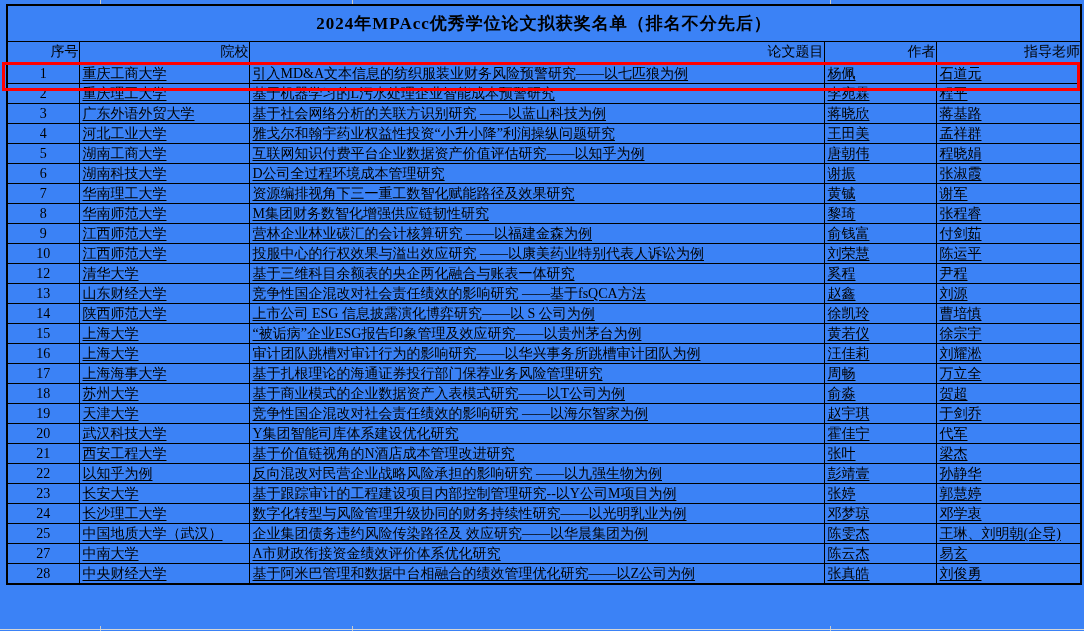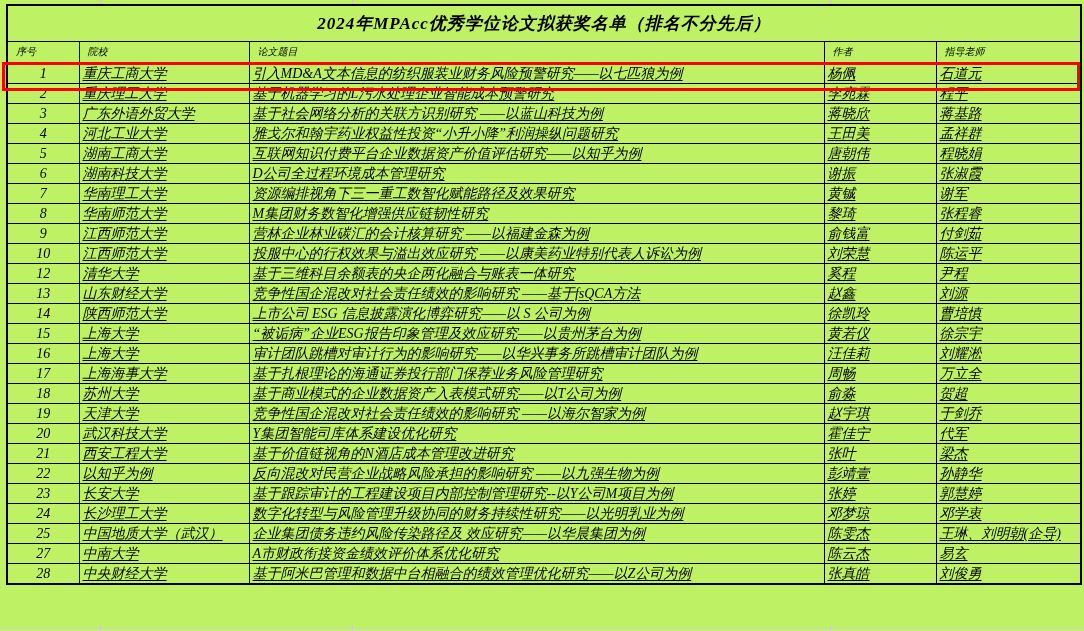--- a/index.html
+++ b/index.html
@@ -1,39 +1,39 @@
 <!DOCTYPE html>
 <html><head>
 <meta charset="utf-8">
 <style>
   * { box-sizing: border-box; margin: 0; padding: 0; }
   html, body { background: #ffffff; }
   body {
     font-family: "Liberation Serif", "DejaVu Serif", serif;
     width: 1084px; height: 631px; overflow: hidden;
   }
-  .page { position: relative; width: 1084px; height: 631px; background: #bef264; overflow: hidden; font-style: italic; }
+  .page { position: relative; width: 1084px; height: 631px; background: #3b82f6; overflow: hidden; }
 
   table.sheet {
     position: absolute; left: 6px; top: 4px;
     width: 1074px;
     border-collapse: collapse; table-layout: fixed;
     border: 2px solid #000;
   }
   td, th {
     border: 1px solid #000;
     overflow: hidden; white-space: nowrap;
     font-size: 14px; color: #000; font-weight: normal;
     vertical-align: middle;
   }
   .title-cell {
     height: 36px; text-align: center;
     font-weight: bold; font-size: 17px; letter-spacing: 1px;
   }
-  .head-row th { height: 22px; text-align: left; font-size: 10px; padding-left: 8px; }
+  .head-row th { height: 22px; text-align: right; font-size: 14px; padding-left: 8px; }
   tbody td { height: 19px; line-height: 19px; }
   .c-no { text-align: center; }
   .c-school, .c-thesis, .c-author, .c-advisor {
     text-align: left; padding: 0 2px 0 3px;
     text-decoration: underline;
     text-underline-offset: 2px;
   }
   .highlight {
     position: absolute; left: 2px; top: 62px;
     width: 1078px; height: 29px;

